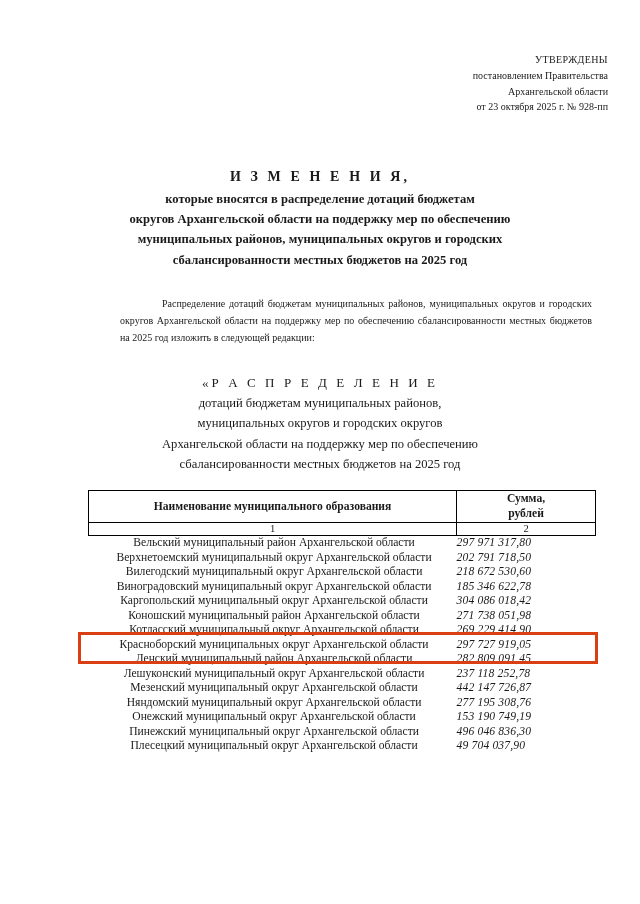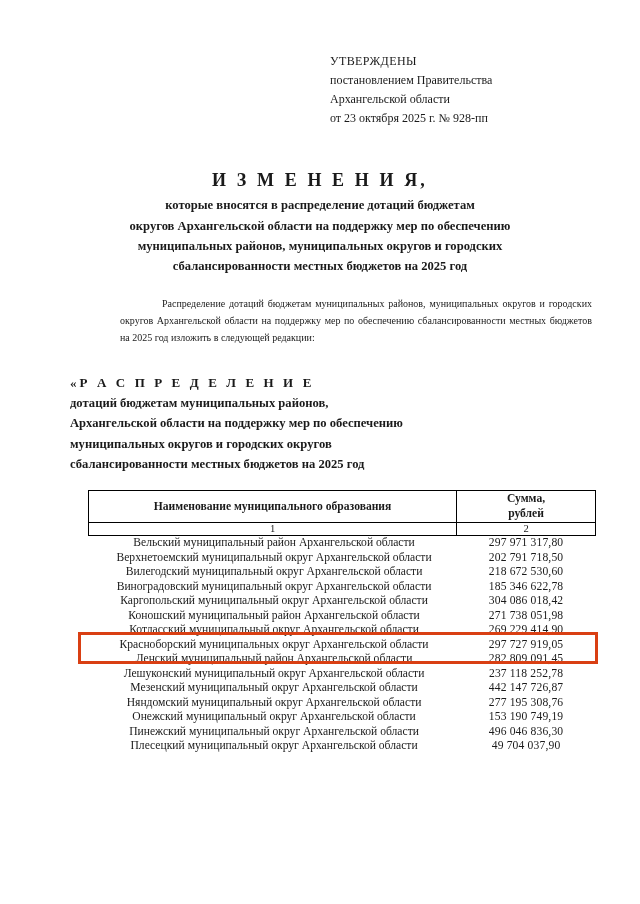--- a/index.html
+++ b/index.html
@@ -22,42 +22,42 @@
     inset: 0;
     background: #ffffff;
   }
 
   
   .approval {
     position: absolute;
     top: 52px;
     left: 330px;
     width: 278px;
-    text-align: left;
-    font-size: 12px;
+    text-align: right;
+    font-size: 10px;
     line-height: 1.58;
   }
   .approval .caps {
     letter-spacing: 0.4px;
   }
 
   
   .amend-title {
     position: absolute;
     top: 166px;
     left: 70px;
     width: 500px;
     text-align: center;
     font-weight: bold;
     font-size: 12.6px;
     line-height: 1.62;
   }
   .amend-title .spaced {
     letter-spacing: 3.1px;
-    font-size: 18px;
+    font-size: 14px;
   }
   .amend-title .line {
     display: block;
   }
 
   
   .body-par {
     position: absolute;
     top: 296px;
     left: 88px;
@@ -68,22 +68,22 @@
     text-indent: 42px;
     margin-left: 32px;
   }
 
   
   .dist-title {
     position: absolute;
     top: 372px;
     left: 70px;
     width: 500px;
-    text-align: left;
-    font-weight: bold;
+    text-align: center;
+    font-weight: normal;
     font-size: 12.6px;
     line-height: 1.62;
   }
   .dist-title .spaced {
     letter-spacing: 3.1px;
     font-size: 13px;
   }
   .dist-title .line {
     display: block;
   }
@@ -130,23 +130,23 @@
     font-size: 11.6px;
     line-height: 1.25;
     padding: 4.2px 0 4.2px 0;
   }
   .cell-name {
     text-align: center;
     padding-left: 3px !important;
     white-space: nowrap;
   }
   .cell-sum {
-    text-align: center;
     white-space: nowrap;
     letter-spacing: 0.15px;
+    font-style: italic;
   }
 
   
   .redbox {
     position: absolute;
     left: 78px;
     top: 632px;
     width: 520px;
     height: 32px;
     border: 3px solid #d93f13;
@@ -173,22 +173,22 @@
     <span class="line">округов Архангельской области на поддержку мер по обеспечению</span>
     <span class="line">муниципальных районов, муниципальных округов и городских</span>
     <span class="line">сбалансированности местных бюджетов на 2025 год</span>
   </div>
 
   <div class="body-par">Распределение дотаций бюджетам муниципальных районов, муниципальных округов и городских округов Архангельской области на поддержку мер по обеспечению сбалансированности местных бюджетов на 2025 год изложить в следующей редакции:</div>
 
   <div class="dist-title">
     <span class="line spaced">«Р А С П Р Е Д Е Л Е Н И Е</span>
     <span class="line">дотаций бюджетам муниципальных районов,</span>
+    <span class="line">муниципальных округов и городских округов</span>
     <span class="line">Архангельской области на поддержку мер по обеспечению</span>
-    <span class="line">муниципальных округов и городских округов</span>
     <span class="line">сбалансированности местных бюджетов на 2025 год</span>
   </div>
 
   <div class="tbl-wrap">
     <table class="dist">
       <thead>
         <tr>
           <th class="hdr-cell hdr-name">Наименование муниципального образования</th>
           <th class="hdr-cell hdr-sum">
             <span>Сумма,</span><br>

